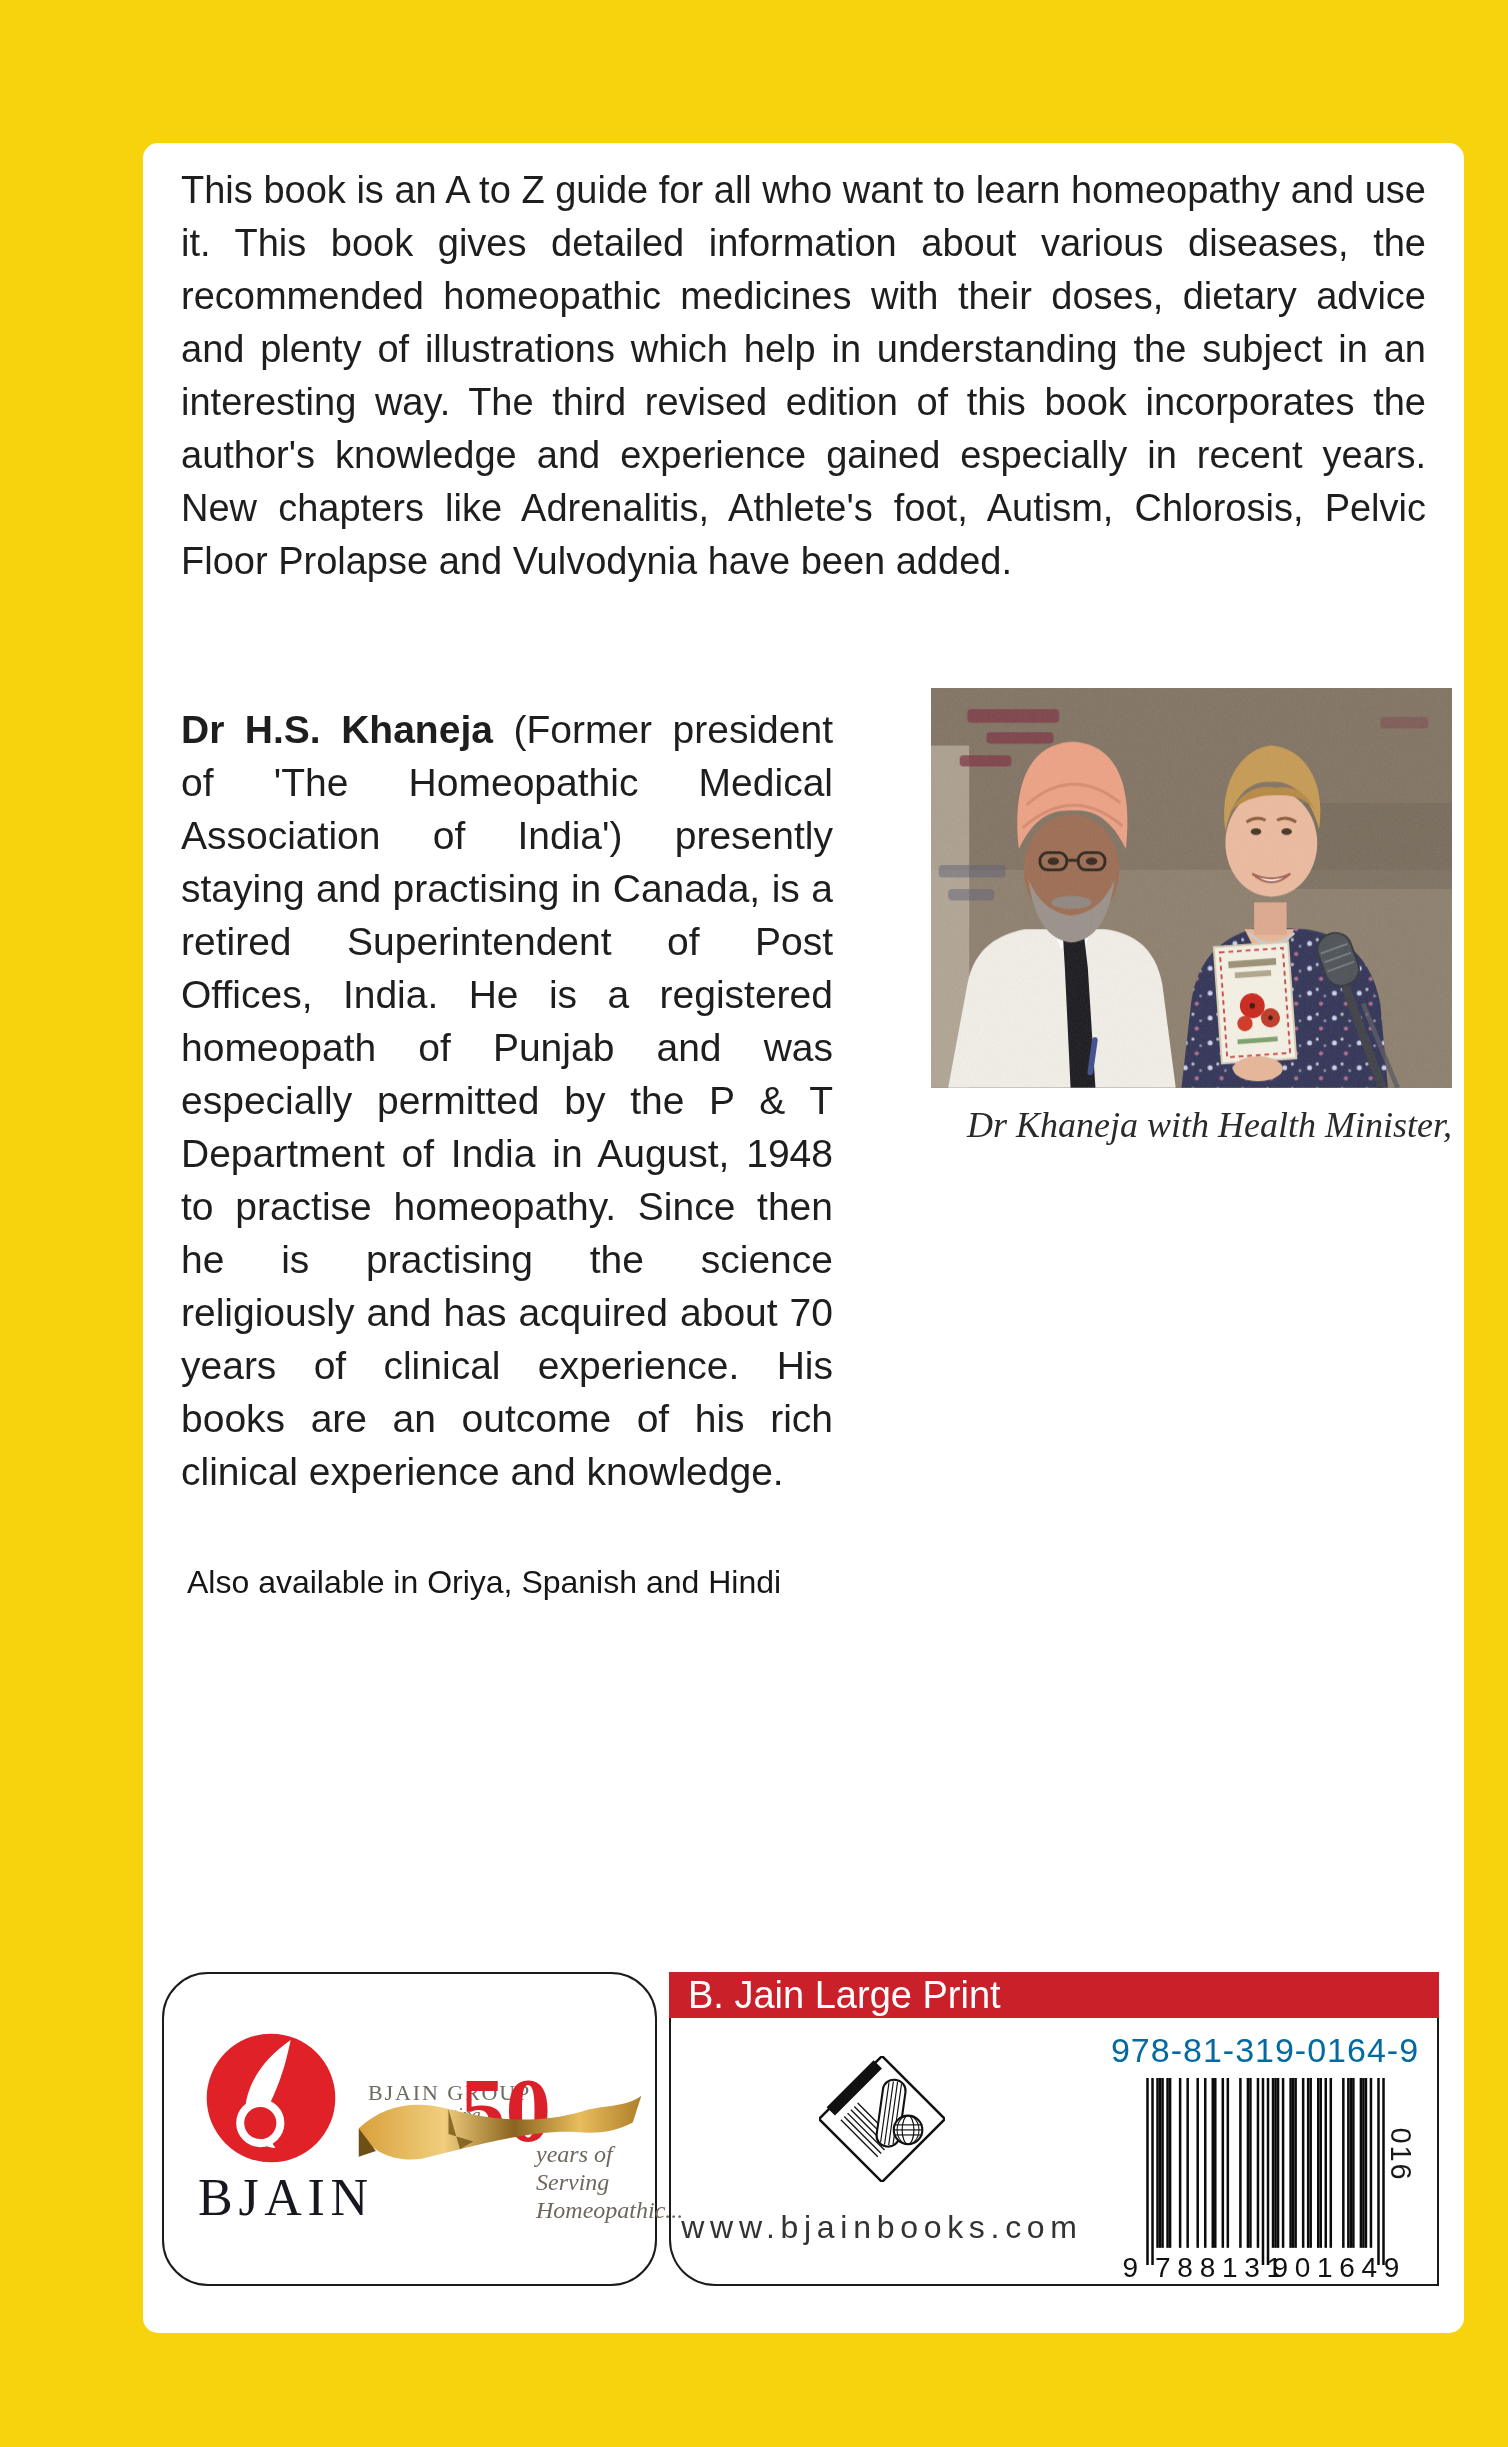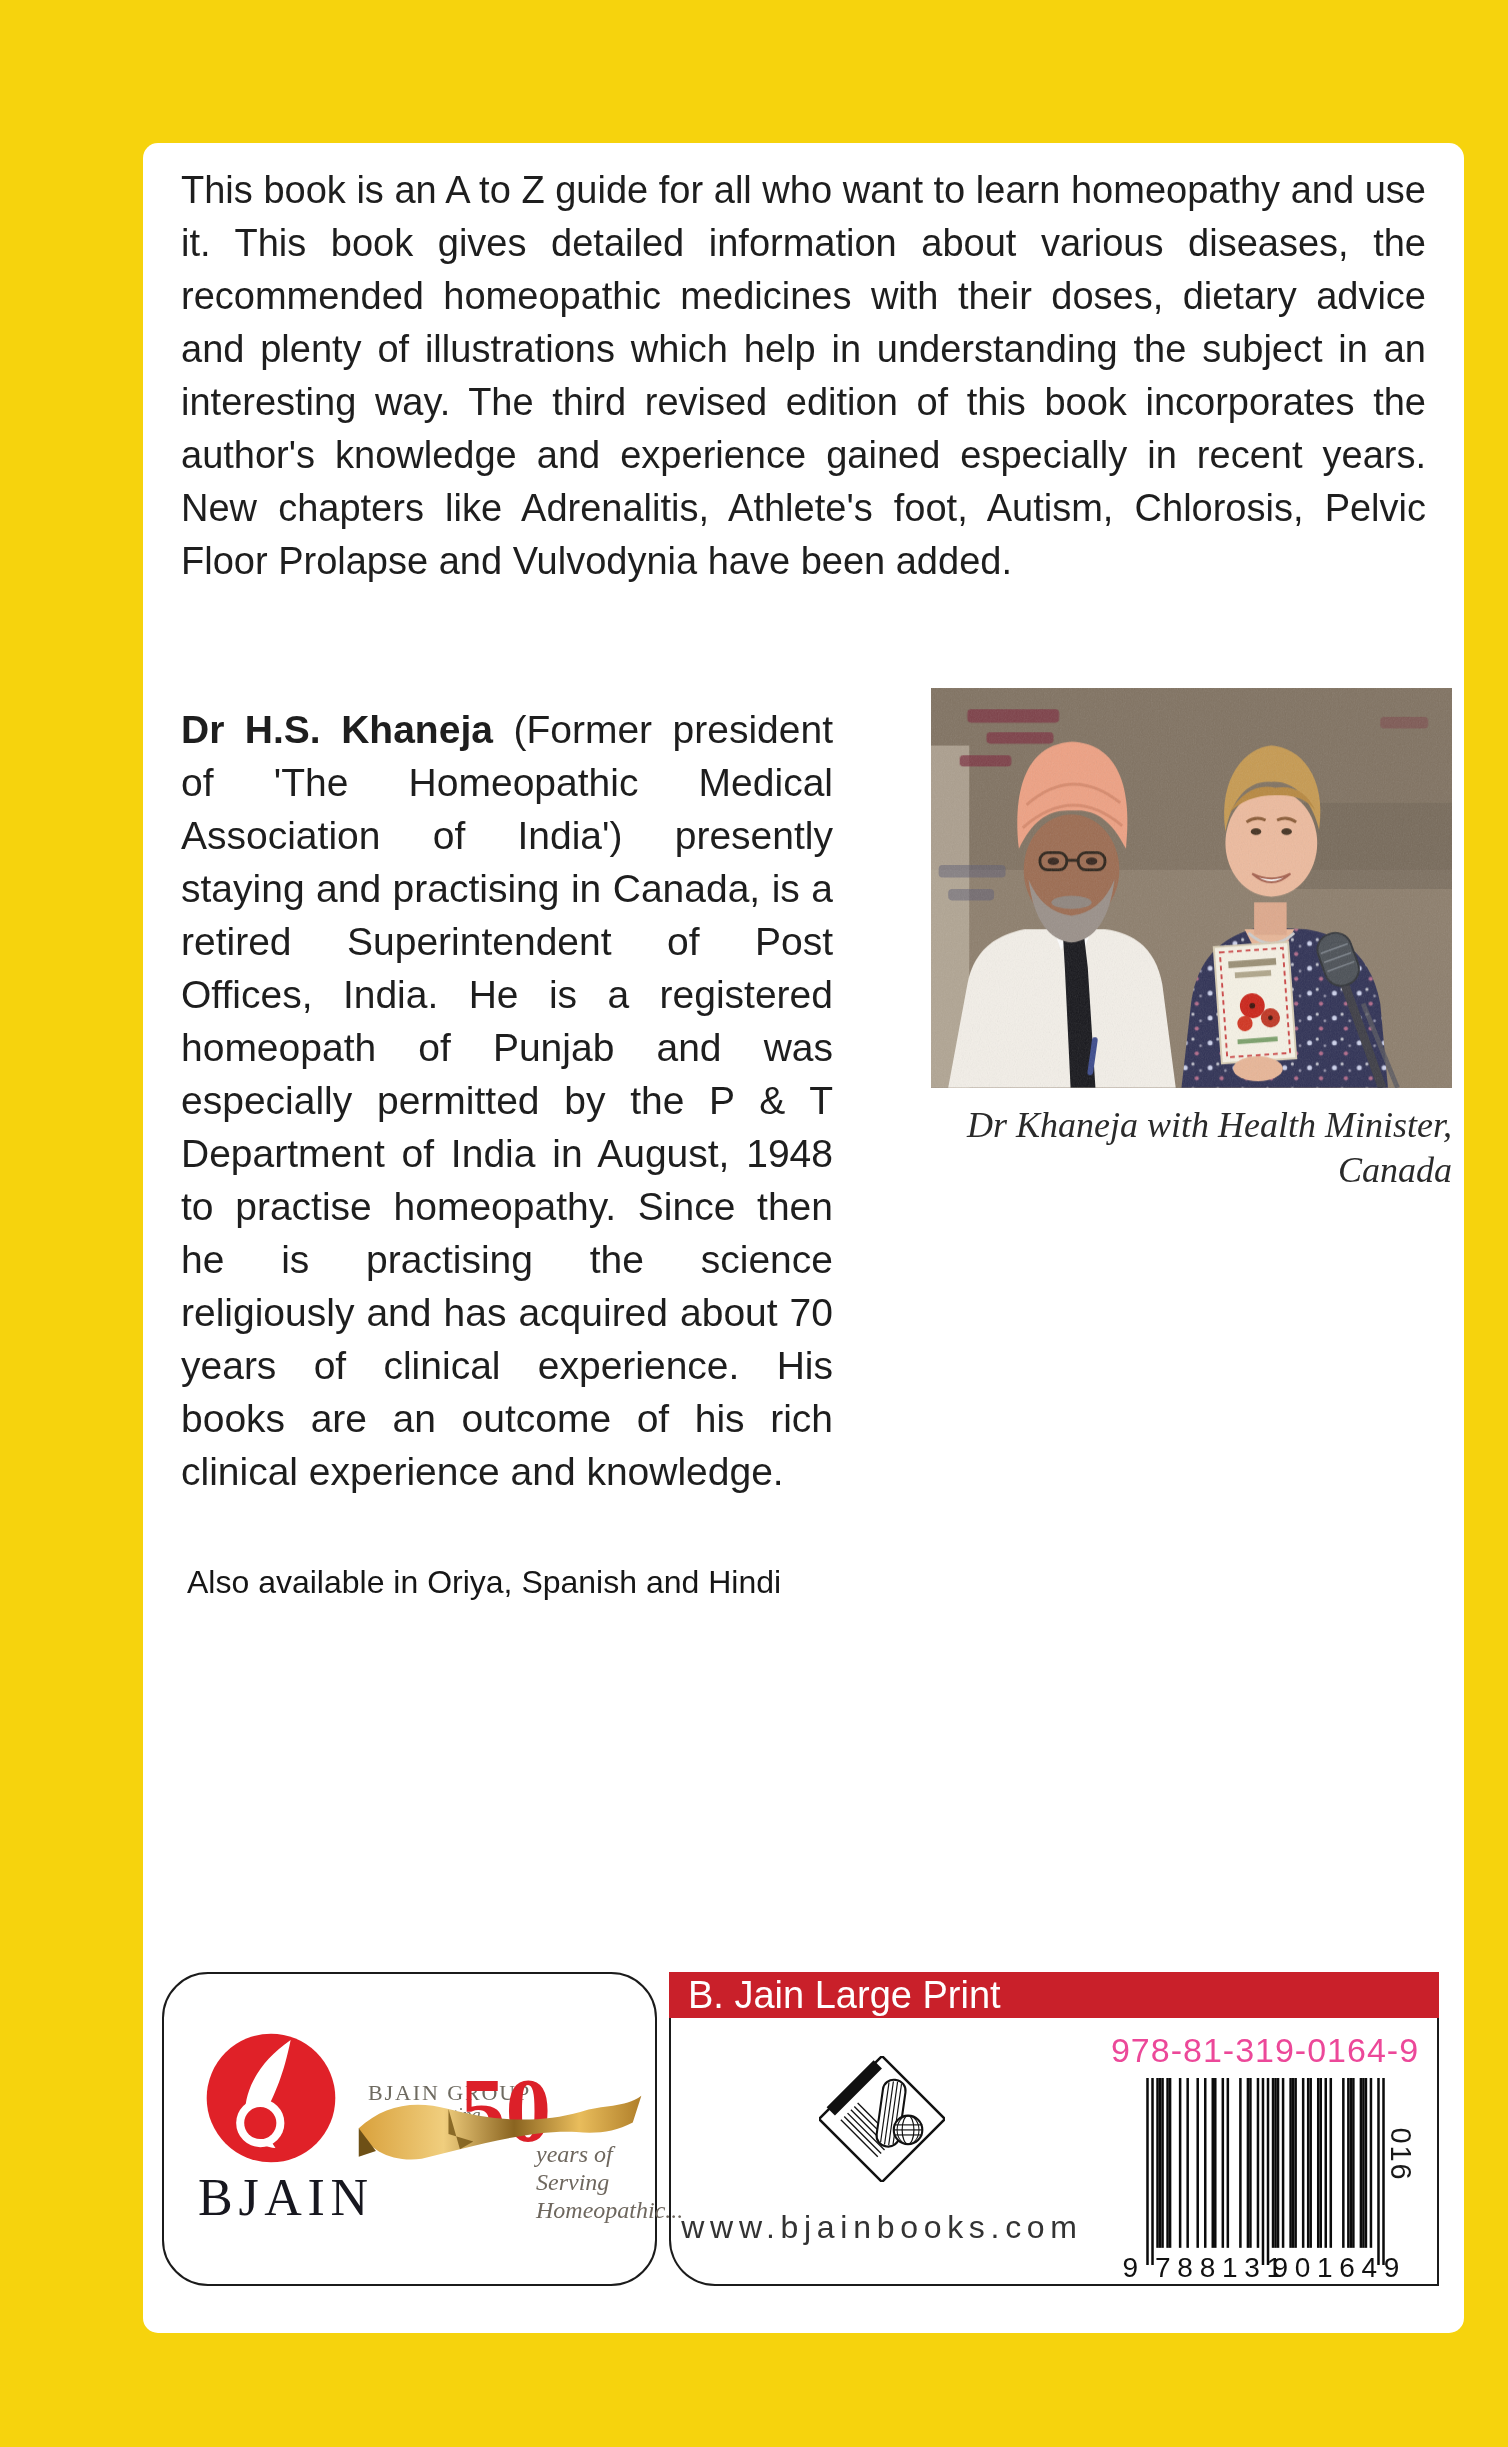--- a/index.html
+++ b/index.html
@@ -123,21 +123,21 @@
     align-items:center;justify-content:center;gap:23px;
   }
   .website{
     font-size:32px;letter-spacing:5.7px;color:#333333;
   }
   .barcode-cell{
     width:344px;position:relative;
     padding-top:13.4px;text-align:center;
     box-sizing:border-box;
   }
-  .isbn-line{font-size:34px;letter-spacing:1px;color:#ec4899;}
+  .isbn-line{font-size:34px;letter-spacing:1px;color:#0369a1;}
   .bc-wrap{position:relative;width:239px;height:215px;margin:7.6px auto 0;}
   .bc-wrap svg{display:block;}
   .bc-digits{position:absolute;top:172px;left:0;width:100%;height:32.5px;font-size:28px;color:#111;}
   .bc-lead{position:absolute;left:-23px;top:1.9px;}
   .bc-g1{position:absolute;left:9.6px;width:103px;top:1.9px;letter-spacing:6.7px;text-align:center;}
   .bc-g2{position:absolute;left:127px;width:103px;top:1.9px;letter-spacing:6.7px;text-align:center;}
   .side-num{
     position:absolute;right:9.6px;top:120px;
     transform:rotate(90deg);
     font-size:29px;color:#191919;letter-spacing:1.9px;
@@ -249,21 +249,20 @@
                 <line x1="411" y1="272" x2="441" y2="272" stroke="#7b828a" stroke-width="1.5"></line>
                 <line x1="411" y1="282" x2="441" y2="282" stroke="#7b828a" stroke-width="1.5"></line>
                 <line x1="411" y1="292" x2="441" y2="292" stroke="#7b828a" stroke-width="1.5"></line>
               </g>
             </g>
             <rect width="545" height="418" filter="url(#ph-grain)" opacity="0.5"></rect>
           </svg>
         </div>
         <div class="caption">
           <span>Dr Khaneja with Health Minister,</span>
-          <span>Canada</span>
         </div>
       </div>
     </div>
 
     <p class="availability">Also available in Oriya, Spanish and Hindi</p>
 
     <div class="bjain-box">
       <div class="logo-left">
         <span>
           <svg width="134" height="134" viewBox="0 0 150 150" xmlns="http://www.w3.org/2000/svg">

